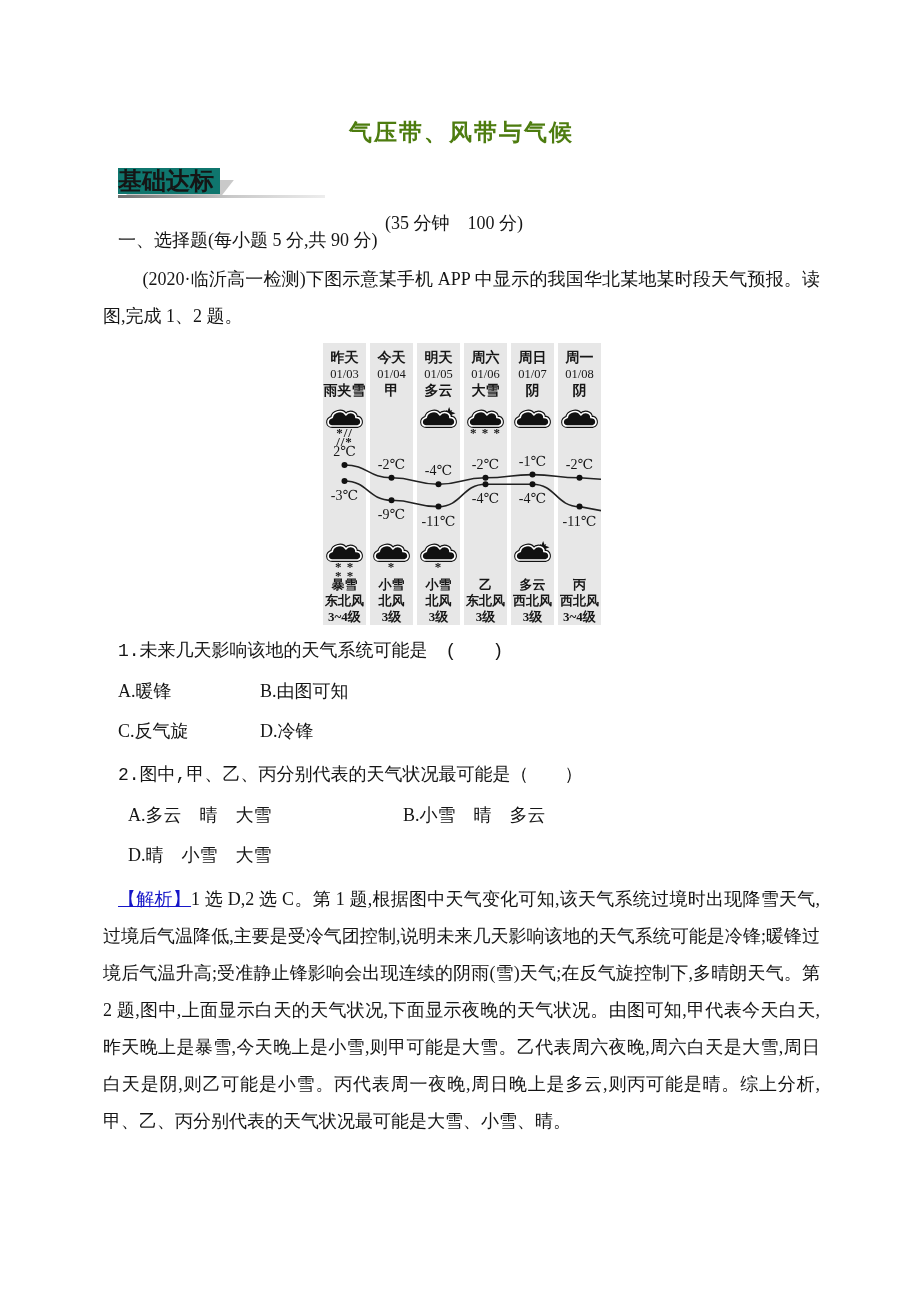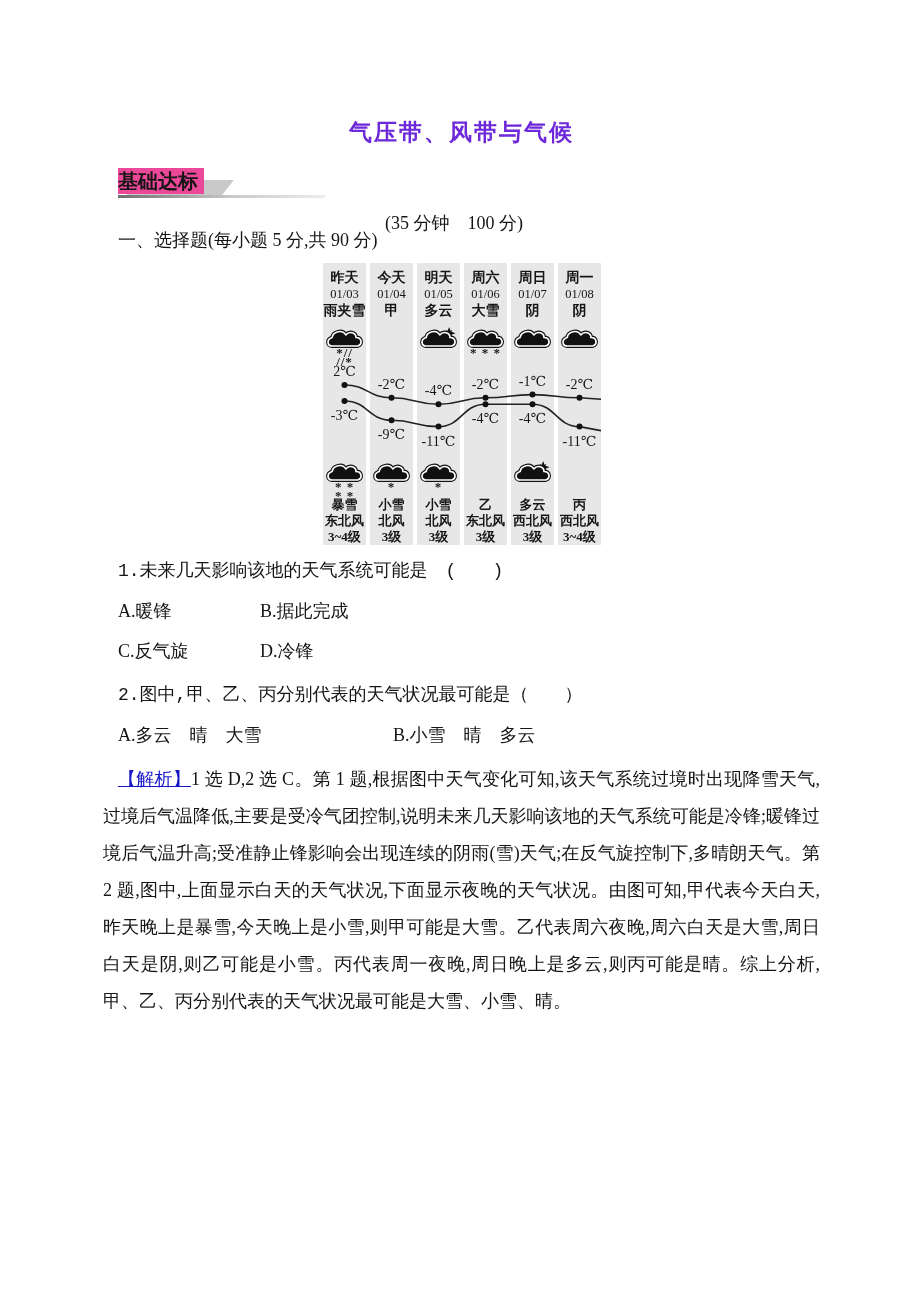--- a/index.html
+++ b/index.html
@@ -11,65 +11,66 @@
   .title{
     margin:0;text-align:center;font-size:23px;font-weight:bold;letter-spacing:2px;
     font-family:"Liberation Sans","DejaVu Sans",sans-serif;line-height:32px;
   }
   .badge-row{display:flex;align-items:flex-start;margin:20px 0 0 15px;height:42px;}
   .badge{position:relative;width:207px;font-family:"Liberation Sans","DejaVu Sans",sans-serif;}
   .badge::before{
     content:"";position:absolute;left:14px;top:12px;width:96px;height:15px;
     background:#c9c9c9;transform:skewX(-38deg);
   }
-  .badge-text{position:relative;display:inline-block;background:#ec4899;padding-right:6px;
-    font-weight:bold;font-size:20px;line-height:26px;}
+  .badge-text{position:relative;display:inline-block;background:#0f766e;padding-right:6px;
+    font-weight:bold;font-size:24px;line-height:26px;}
   .badge-line{margin-top:1px;height:3px;width:207px;
     background:linear-gradient(90deg,#6f6f6f,#c9c9c9 55%,#ededed);}
   .time-score{margin-left:60px;line-height:26px;padding-top:2px;margin-top:40px;}
   .section-heading{margin:15px 0 0 15px;line-height:30px;}
   .para{margin:6px 0 0 0;line-height:37px;text-align:justify;}
   .indent{text-indent:2.2em;}
   .chart{margin:8px auto 6px;width:278px;}
   .chart svg{display:block;}
   .question{margin-left:15px;}
   .q-text{margin-top:4px;line-height:40px;font-family:Liberation Mono, monospace;}
   .opts{display:grid;line-height:40px;}
   .opts-q1{grid-template-columns:142px auto;}
-  .opts-q2{grid-template-columns:275px auto;}
+  .opts-q2{grid-template-columns:275px auto;margin-left:10px;}
   .analysis{text-indent:15px;margin-top:6px;}
   
   svg text{font-family:"Liberation Serif","DejaVu Serif",serif;fill:#161616;}
   .hday{font-size:14px;font-weight:bold;text-anchor:middle;}
   .hdate{font-size:12.5px;text-anchor:middle;}
   .bbold{font-size:13px;font-weight:bold;text-anchor:middle;}
   .snow{font-size:13px;font-weight:bold;text-anchor:middle;letter-spacing:1px;}
   .tl{font-size:14px;text-anchor:middle;}
   .tline{fill:none;stroke:#222;stroke-width:1.6;}
   .dot{fill:#111;}
   .co{fill:none;stroke:#111;stroke-width:4.5;stroke-linejoin:round;}
   .ci{fill:#111;stroke:#fff;stroke-width:2;stroke-linejoin:round;}
 </style>
 </head>
 <body>
 
 <div class="page">
 
-  <h1 class="title" style="color: #6d28d9;">气压带、风带与气候</h1>
+  <h1 class="title" style="color: #4d7c0f;">气压带、风带与气候</h1>
 
   <div class="badge-row">
     <div class="badge">
       <span class="badge-text">基础达标</span>
       <div class="badge-line"></div>
     </div>
     <div class="time-score">(35 分钟　100 分)</div>
   </div>
 
   <div class="section-heading">一、选择题(每小题 5 分,共 90 分)</div>
 
+  <p class="para indent">(2020·临沂高一检测)下图示意某手机 APP 中显示的我国华北某地某时段天气预报。读图,完成 1、2 题。</p>
 
   <figure class="chart">
     <div id="chart-mount">
         <svg width="278" height="282" viewBox="0 0 278 282">
           <rect x="0" y="0" width="43" height="282" fill="#e7e7e7"></rect>
           <rect x="47" y="0" width="43" height="282" fill="#e7e7e7"></rect>
           <rect x="94" y="0" width="43" height="282" fill="#e7e7e7"></rect>
           <rect x="141" y="0" width="43" height="282" fill="#e7e7e7"></rect>
           <rect x="188" y="0" width="43" height="282" fill="#e7e7e7"></rect>
           <rect x="235" y="0" width="43" height="282" fill="#e7e7e7"></rect>
@@ -187,30 +188,31 @@
           <circle class="dot" cx="256.5" cy="163.6" r="3"></circle>
           <text class="tl" x="256.5" y="182.6">-11℃</text>
         </svg>
       </div>
   </figure>
 
   <div class="question">
     <div class="q-text"><span>1.</span><span>未来几天影响该地的天气系统可能是　(　　)</span></div>
     <div class="opts opts-q1">
       <span>A.暖锋</span>
-      <span>B.据此完成</span>
+      <span>B.由图可知</span>
       <span>C.反气旋</span>
       <span>D.冷锋</span>
     </div>
   </div>
 
   <div class="question">
     <div class="q-text"><span>2.</span><span>图中,甲、乙、丙分别代表的天气状况最可能是（　　）</span></div>
     <div class="opts opts-q2">
       <span>A.多云　晴　大雪</span>
       <span>B.小雪　晴　多云</span>
+      <span>D.晴　小雪　大雪</span>
     </div>
   </div>
 
   <p class="para analysis"><span class="hl" style="color: rgb(22, 22, 200); text-decoration: underline;">【解析】</span><span>1 选 D,2 选 C。第 1 题,根据图中天气变化可知,该天气系统过境时出现降雪天气,过境后气温降低,主要是受冷气团控制,说明未来几天影响该地的天气系统可能是冷锋;暖锋过境后气温升高;受准静止锋影响会出现连续的阴雨(雪)天气;在反气旋控制下,多晴朗天气。第 2 题,图中,上面显示白天的天气状况,下面显示夜晚的天气状况。由图可知,甲代表今天白天,昨天晚上是暴雪,今天晚上是小雪,则甲可能是大雪。乙代表周六夜晚,周六白天是大雪,周日白天是阴,则乙可能是小雪。丙代表周一夜晚,周日晚上是多云,则丙可能是晴。综上分析,甲、乙、丙分别代表的天气状况最可能是大雪、小雪、晴。</span></p>
 
 
 </div>
 
 </body></html>

